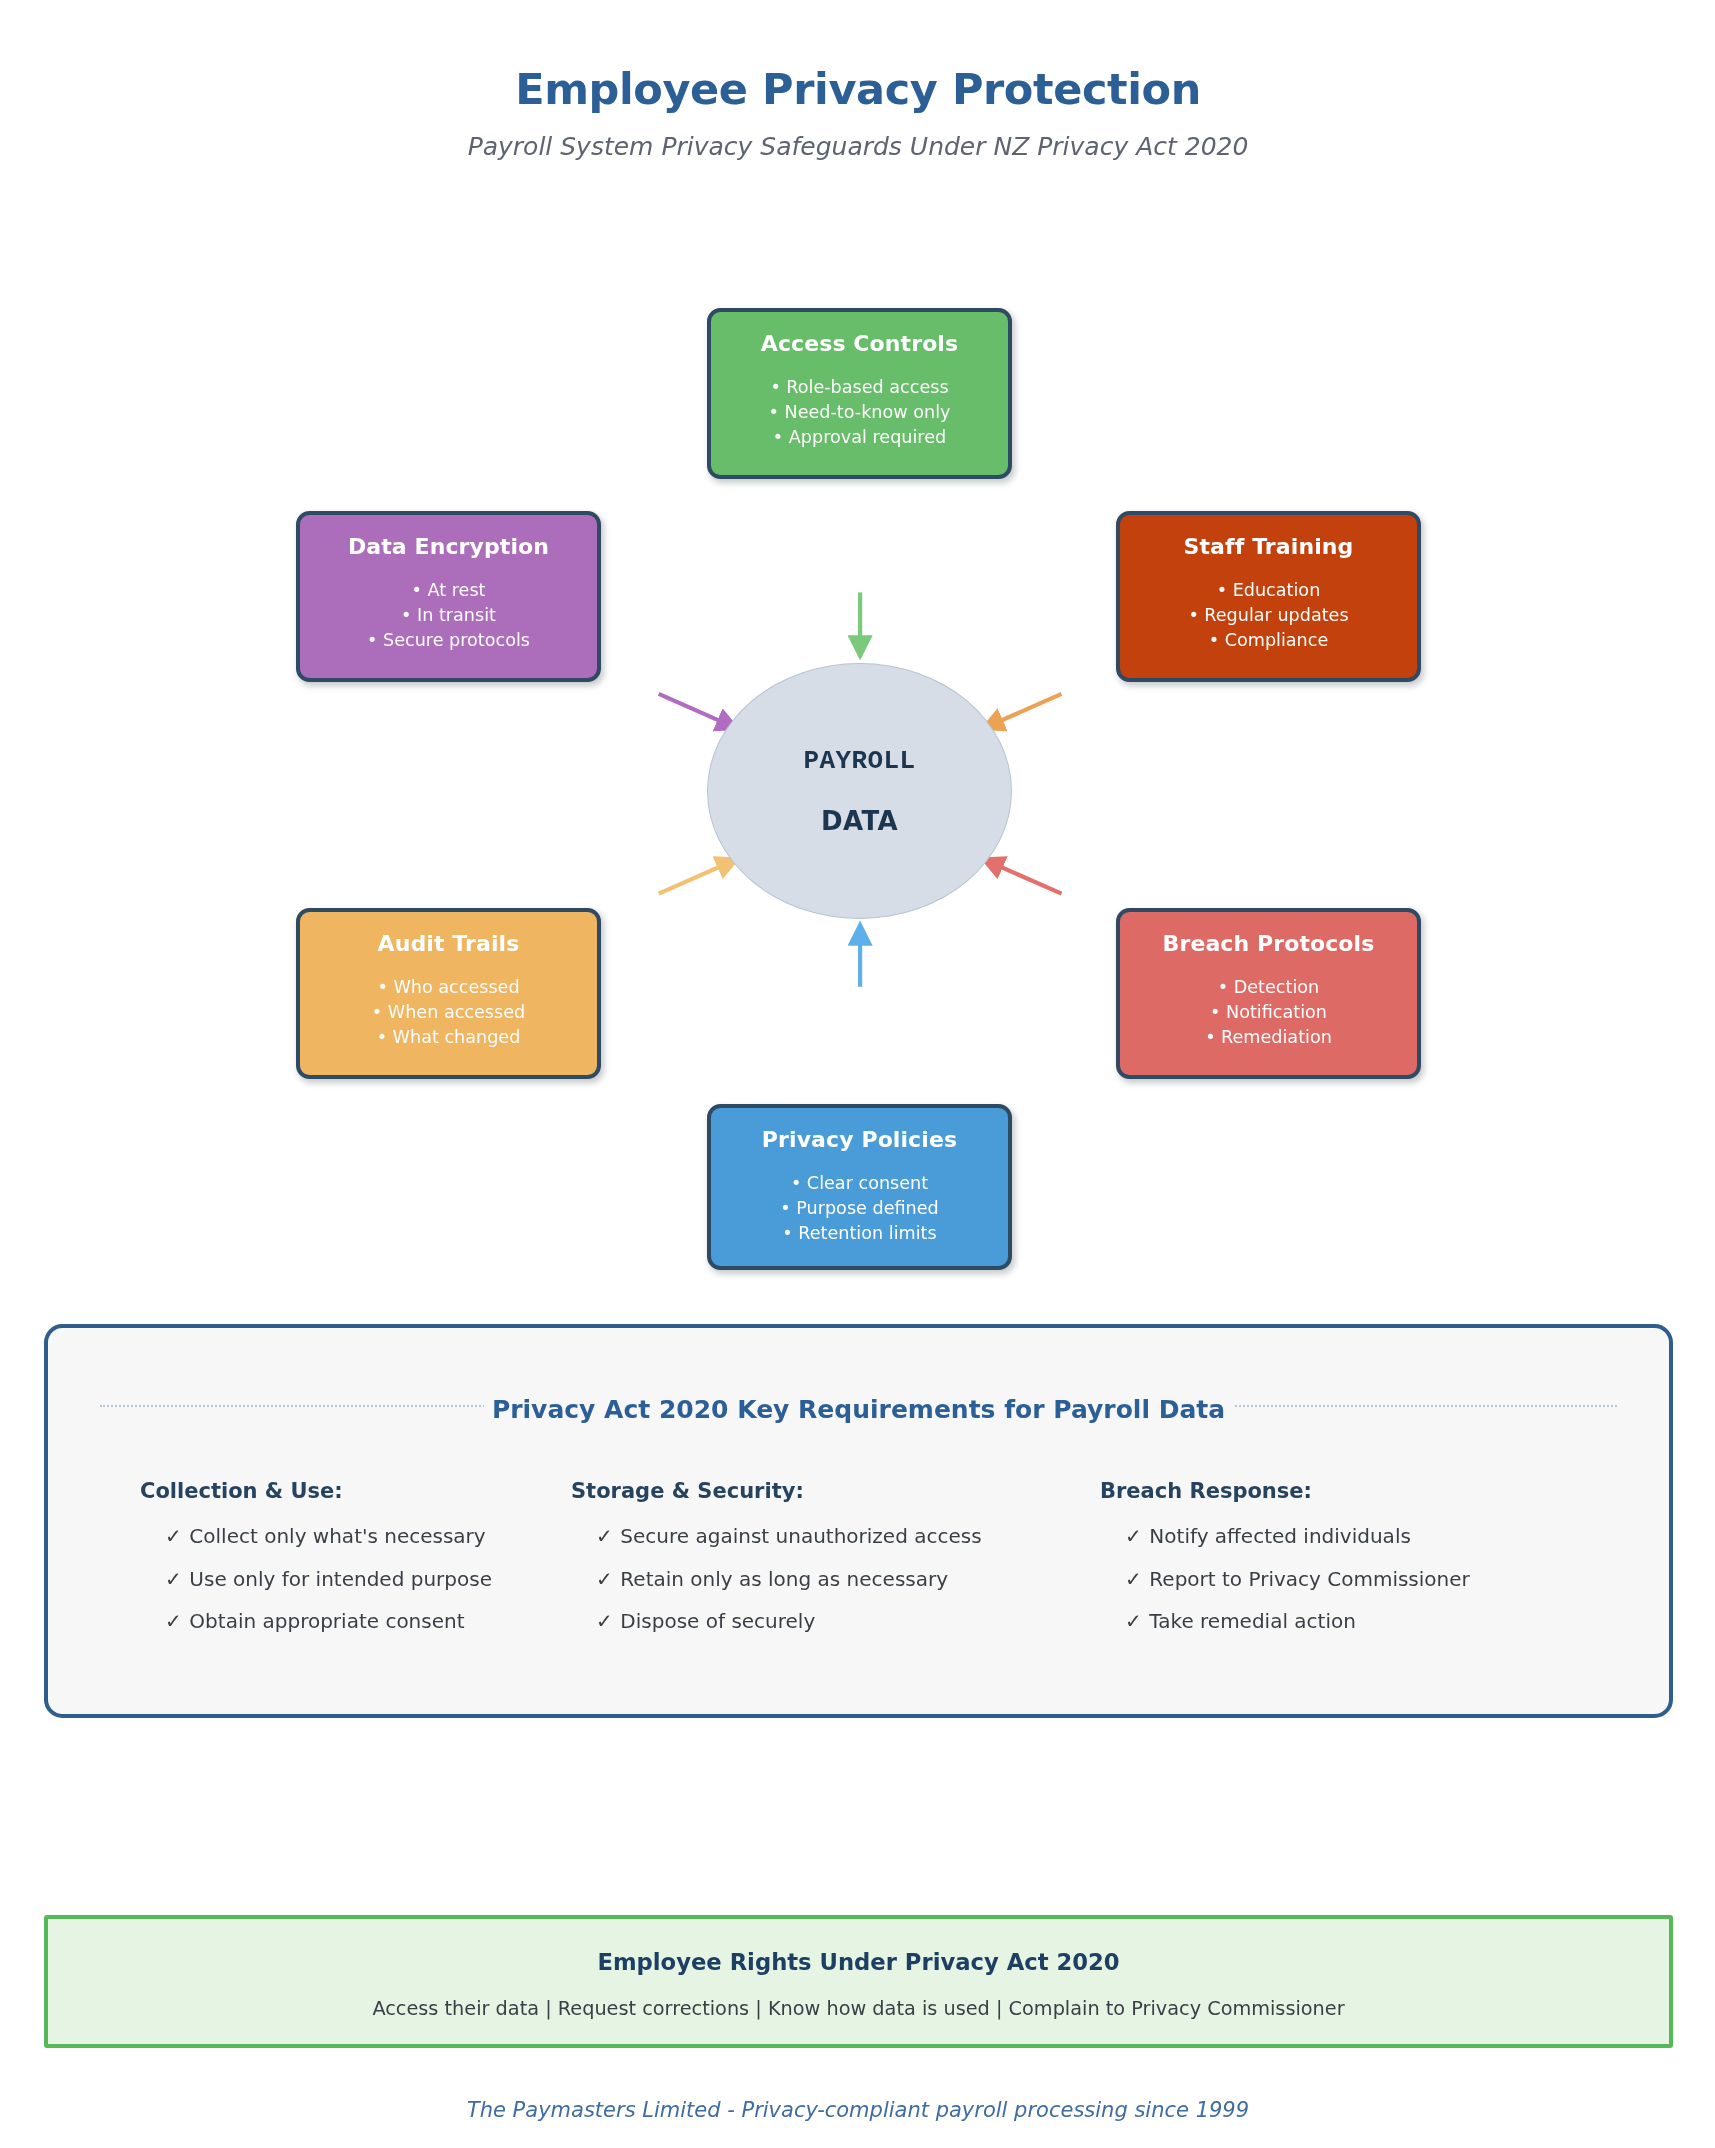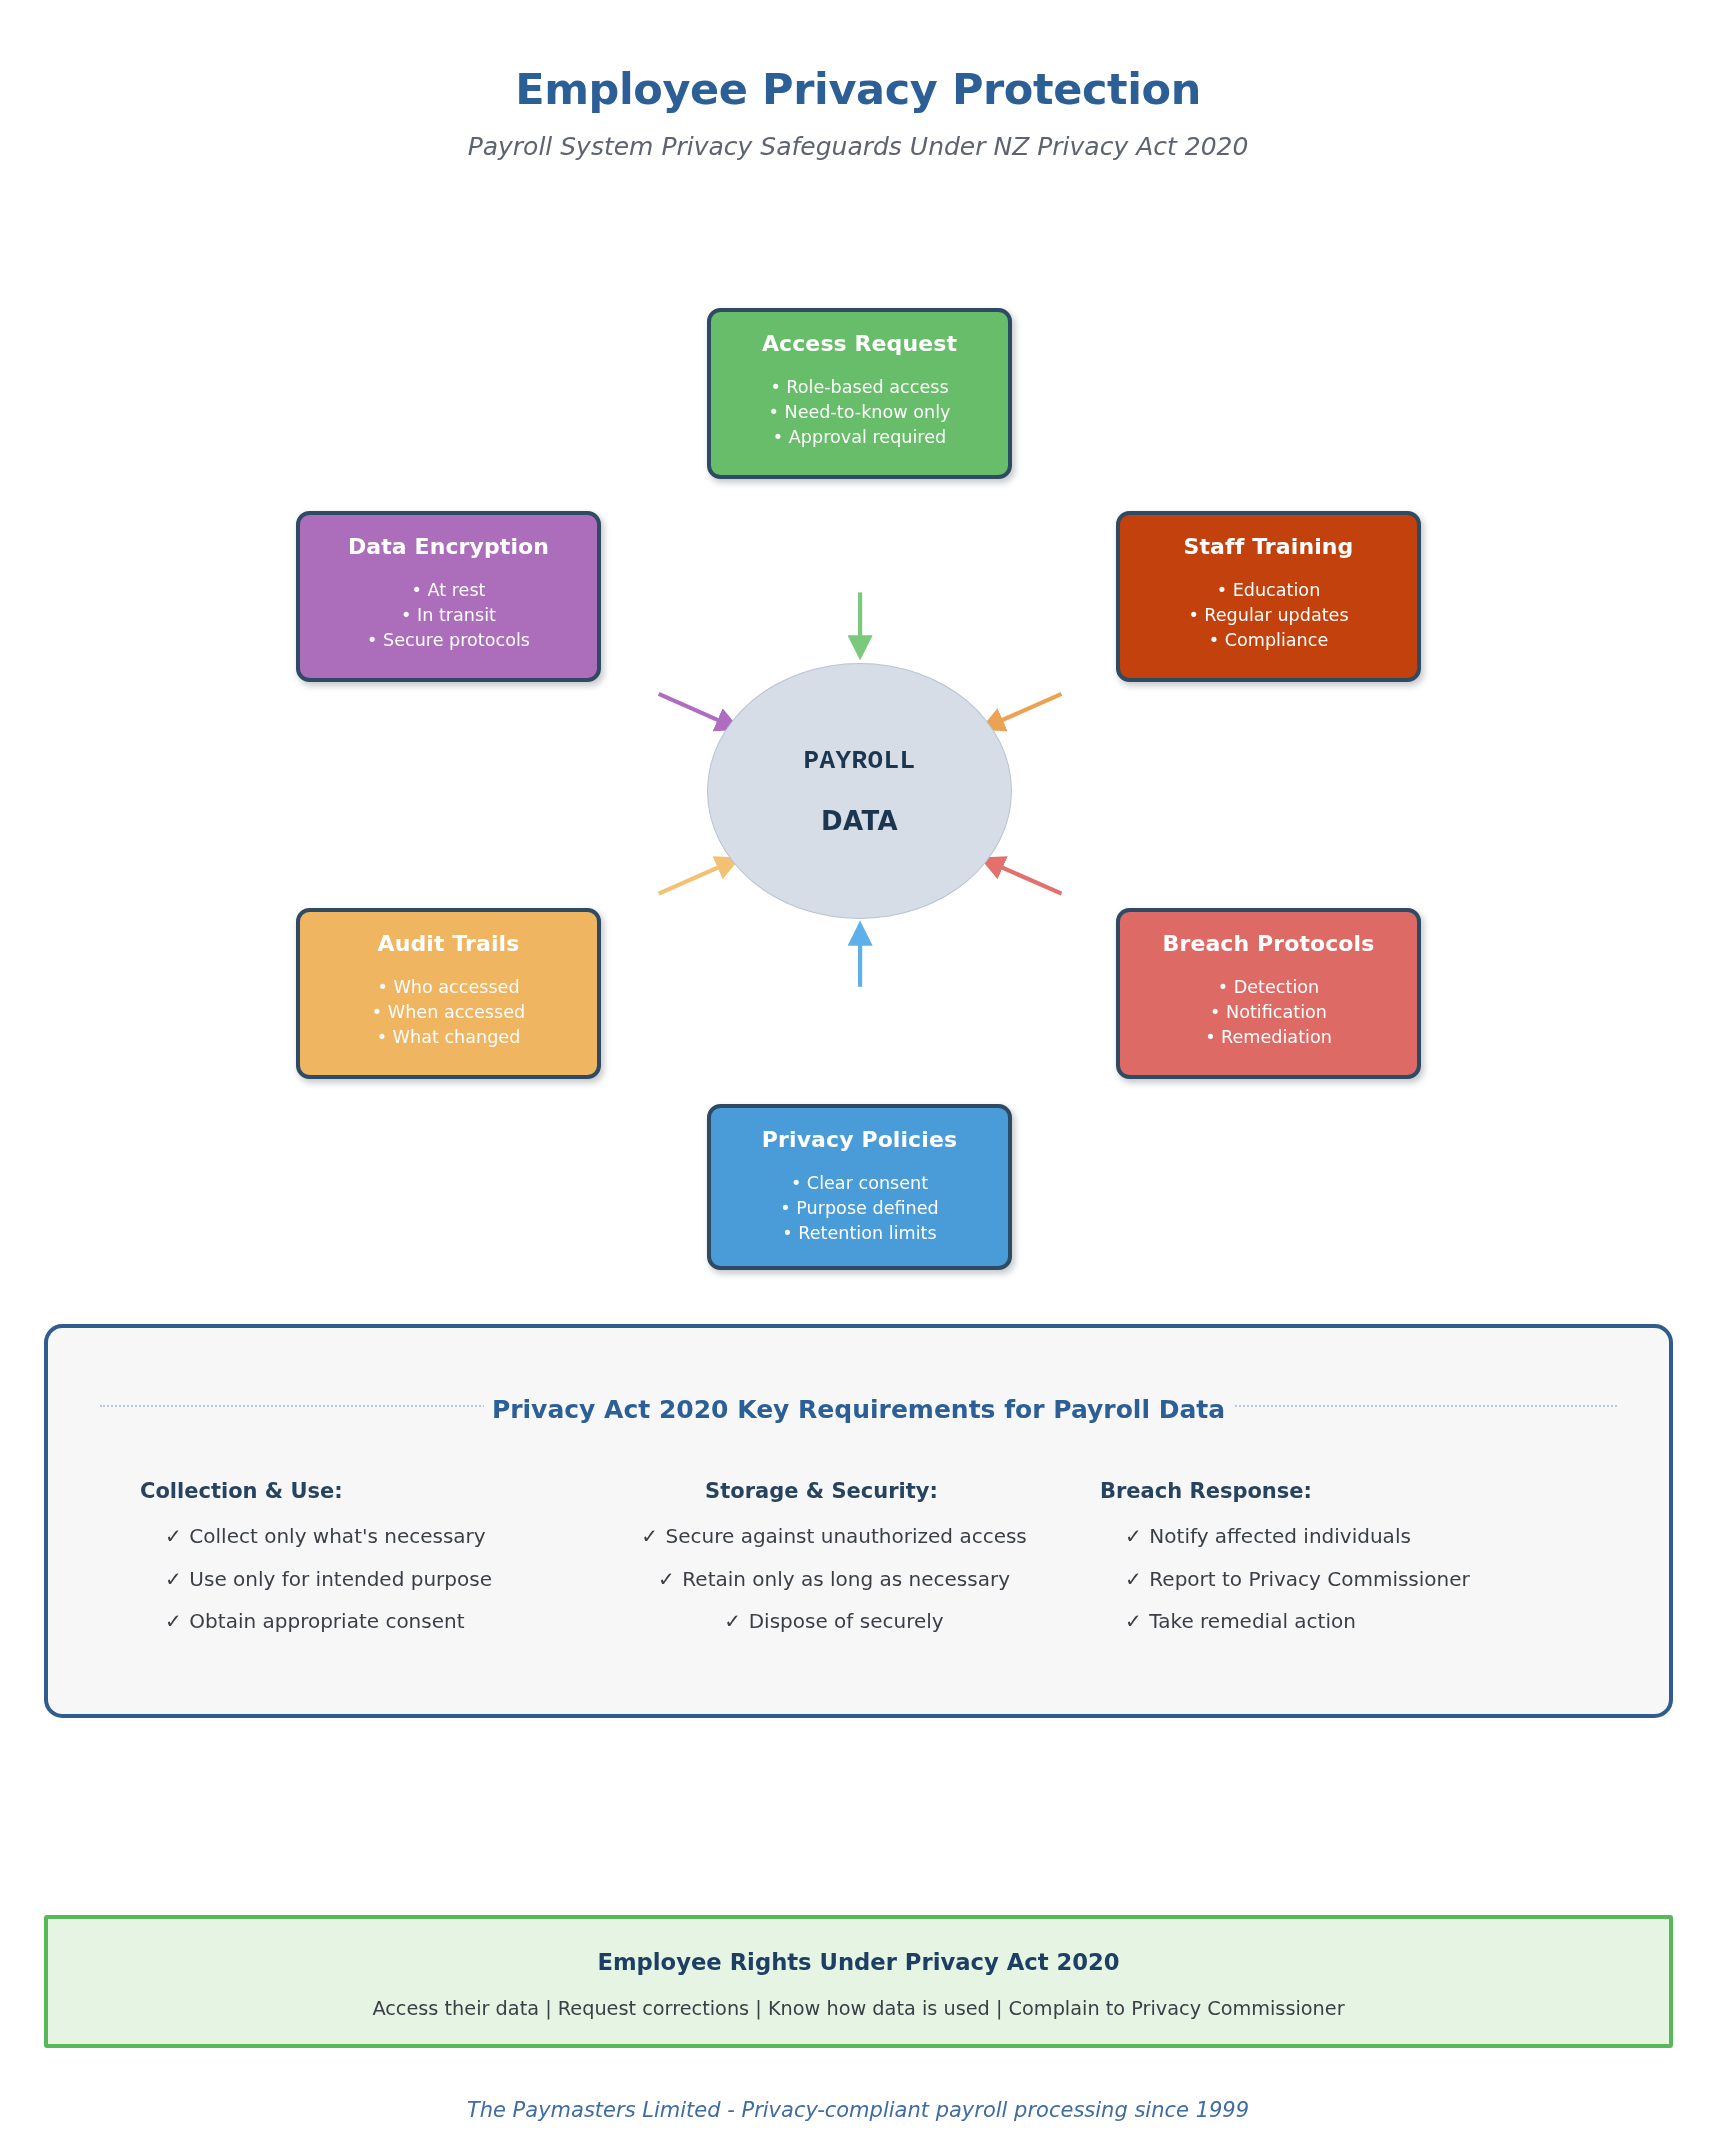--- a/index.html
+++ b/index.html
@@ -144,21 +144,21 @@
     padding: 0 8.4px;
   }
   #req-columns {
     position: absolute;
     left: 0; top: 151px;
     width: 100%;
     display: flex;
   }
   .req-col { box-sizing: border-box; }
   #req-col-0 { width: 495px; padding-left: 92px; }
-  #req-col-1 { width: 529px; padding-left: 28px; text-align: center; }
+  #req-col-1 { width: 529px; padding-left: 28px; }
   #req-col-2 { width: 587px; padding-left: 28px; }
   .req-col-title {
     font-size: 21px;
     font-weight: bold;
     color: #26435f;
     margin-bottom: 21px;
   }
   .req-item {
     font-size: 20px;
     color: #3a3f46;
@@ -241,21 +241,21 @@
 
     <line x1="1025" y1="706" x2="1025" y2="782" stroke="#7bc97d" stroke-width="5" marker-end="url(#ah-green)"></line>
     <line x1="785" y1="827" x2="878" y2="868" stroke="#b06cc0" stroke-width="5" marker-end="url(#ah-purple)"></line>
     <line x1="1265" y1="827" x2="1172" y2="868" stroke="#eda253" stroke-width="5" marker-end="url(#ah-orange)"></line>
     <line x1="785" y1="1065" x2="878" y2="1024" stroke="#f3c173" stroke-width="5" marker-end="url(#ah-amber)"></line>
     <line x1="1265" y1="1065" x2="1172" y2="1024" stroke="#e3706c" stroke-width="5" marker-end="url(#ah-red)"></line>
     <line x1="1025" y1="1176" x2="1025" y2="1102" stroke="#5fb0e8" stroke-width="5" marker-end="url(#ah-blue)"></line>
   </svg>
 
   <div class="node" id="node-access">
-    <div class="node-title">Access Request</div>
+    <div class="node-title">Access Controls</div>
     <div class="node-items">
       <div class="node-item">• Role-based access</div>
       <div class="node-item">• Need-to-know only</div>
       <div class="node-item">• Approval required</div>
     </div>
   </div>
 
   <div class="node" id="node-encrypt">
     <div class="node-title">Data Encryption</div>
     <div class="node-items">

